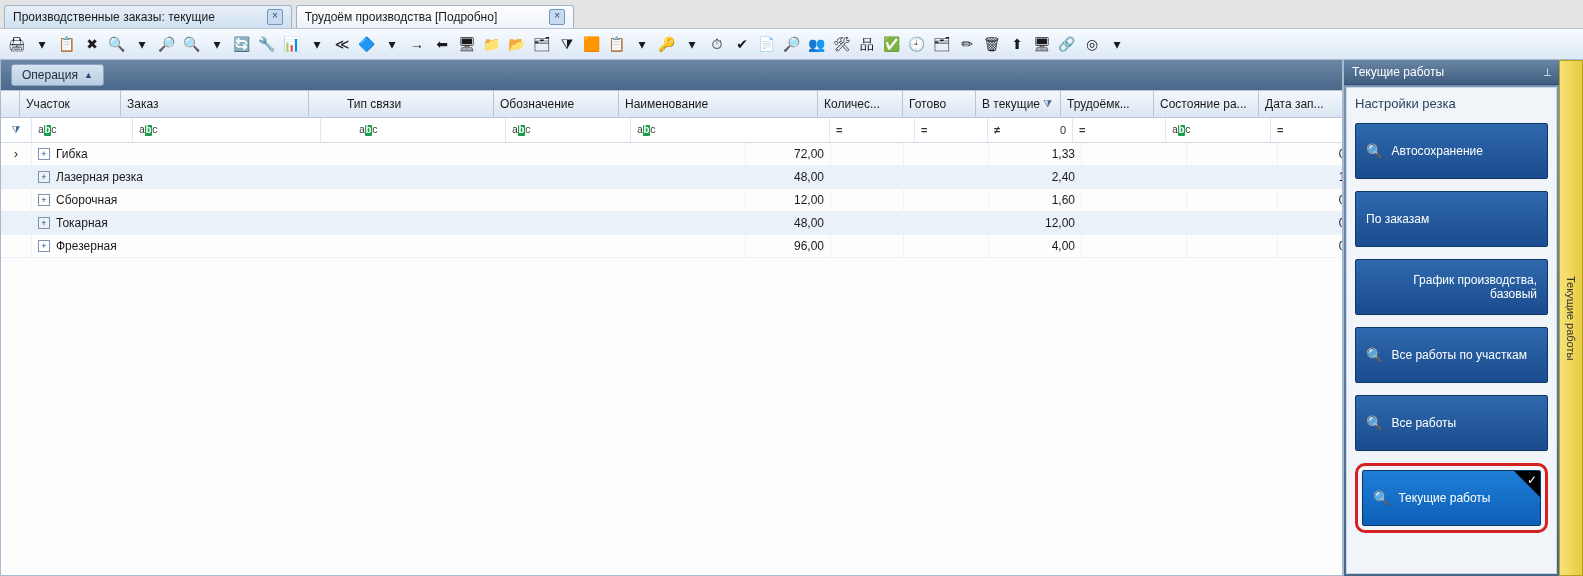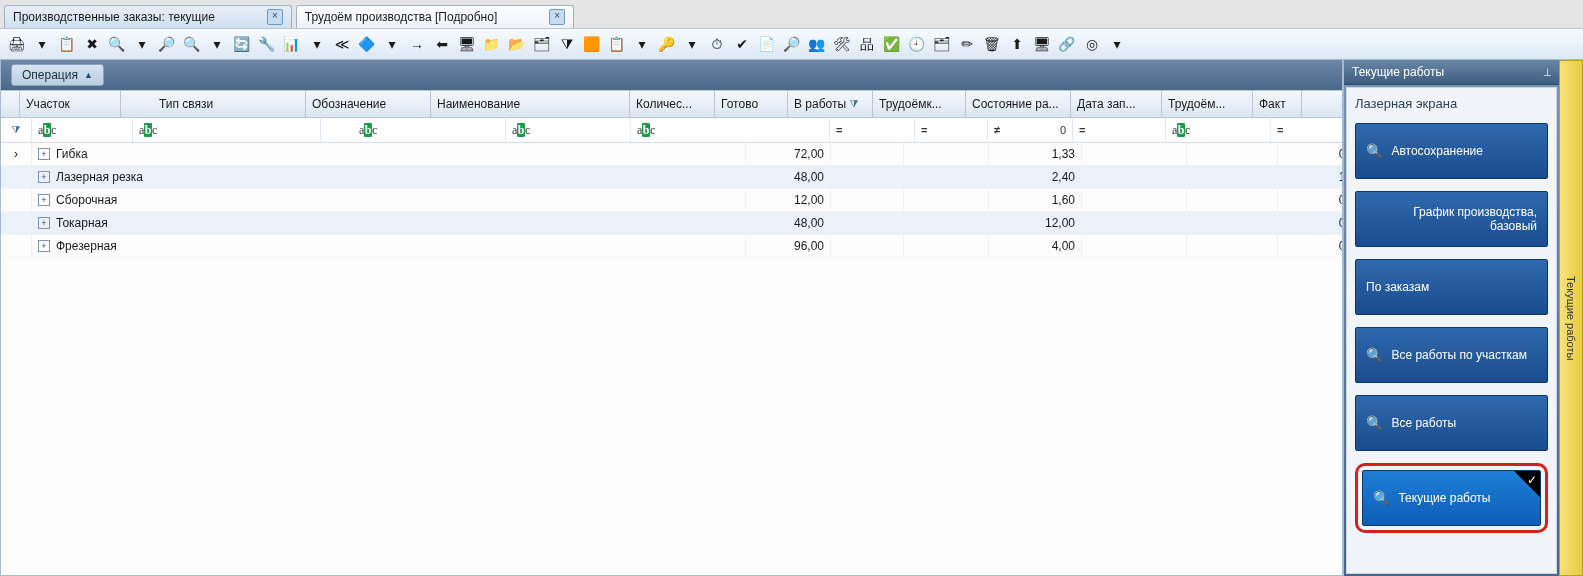--- a/index.html
+++ b/index.html
@@ -33,21 +33,21 @@
 .w-got{width:60px;flex:0 0 60px;}
 .w-rab{width:72px;flex:0 0 72px;}
 .w-trk{width:80px;flex:0 0 80px;}
 .w-sost{width:92px;flex:0 0 92px;}
 .w-dzap{width:78px;flex:0 0 78px;}
 .w-trf{width:78px;flex:0 0 78px;}
 .w-fakt{width:36px;flex:0 0 36px;}
 
 .filters{display:flex;height:24px;background:#fff;border-bottom:1px solid #d4dde7;align-items:center;}
 .fcell{border-right:1px solid #e2e8ef;display:flex;align-items:center;padding:0 6px;height:100%;font-size:11px;color:#333;}
-.abc{font-family:Liberation Serif, serif;font-size:12px;letter-spacing:-0.5px;}
+.abc{font-family:Liberation Mono, monospace;font-size:10px;letter-spacing:-0.5px;}
 .abc b{background:#1a9c4a;color:#fff;padding:0 1px;border-radius:1px;}
 .op-eq{font-weight:bold;color:#333;}
 .op-ne{font-weight:bold;color:#333;}
 
 .data{flex:1;overflow:auto;background:#fdfdfd;}
 .row{display:flex;height:22px;align-items:center;border-bottom:1px solid #eef2f7;}
 .row.alt{background:#eaf1f9;}
 .dcell{border-right:1px solid #eef2f7;display:flex;align-items:center;padding:0 6px;height:100%;overflow:hidden;}
 .num{justify-content:flex-end;}
 .expand{width:10px;height:10px;border:1px solid #7a94b1;display:flex;align-items:center;justify-content:center;font-size:9px;line-height:1;color:#2a4a6f;margin-right:6px;}
@@ -137,26 +137,27 @@
       <div class="groupbar">
         <div class="group-chip">
           <span>Операция</span>
           <span class="sort-tri">▲</span>
         </div>
       </div>
 
       <div class="headers">
         <div class="hcell w-row-ind"></div>
         <div class="hcell w-uchastok">Участок</div>
+        <div class="hcell w-zakaz">Заказ</div>
         <div class="hcell w-tip">Тип связи</div>
         <div class="hcell w-oboz">Обозначение</div>
         <div class="hcell w-naim">Наименование</div>
         <div class="hcell w-kol">Количес...</div>
         <div class="hcell w-got">Готово</div>
-        <div class="hcell w-rab"><span>В работы</span>&nbsp;<span class="funnel-ico">⧩</span></div>
+        <div class="hcell w-rab"><span>В текущие</span>&nbsp;<span class="funnel-ico">⧩</span></div>
         <div class="hcell w-trk">Трудоёмк...</div>
         <div class="hcell w-sost">Состояние ра...</div>
         <div class="hcell w-dzap">Дата зап...</div>
         <div class="hcell w-trf">Трудоём...</div>
         <div class="hcell w-fakt">Факт</div>
       </div>
 
       <div class="filters">
         <div class="fcell w-row-ind">
             <span class="funnel-ico">⧩</span>
@@ -274,31 +275,31 @@
           </div>
         </div>
     </div>
 
     <div class="side">
       <div class="side-hdr">
         <span>Текущие работы</span>
         <span class="pin">⟂</span>
       </div>
       <div class="side-body">
-        <div class="side-title">Лазерная экрана</div>
+        <div class="side-title">Настройки резка</div>
         <div id="side-buttons" style="display: flex; flex-direction: column; gap: 12px;">
             <div class="sbtn">
               <span class="mag">🔍</span>
               <span class="lbl">Автосохранение</span>
             </div>
             <div class="sbtn">
+              <span class="lbl">По заказам</span>
+            </div>
+            <div class="sbtn">
               <span class="lbl">График производства, базовый</span>
-            </div>
-            <div class="sbtn">
-              <span class="lbl">По заказам</span>
             </div>
             <div class="sbtn">
               <span class="mag">🔍</span>
               <span class="lbl">Все работы по участкам</span>
             </div>
             <div class="sbtn">
               <span class="mag">🔍</span>
               <span class="lbl">Все работы</span>
             </div>
             <div class="sbtn selected-wrap" style="background: transparent;">

